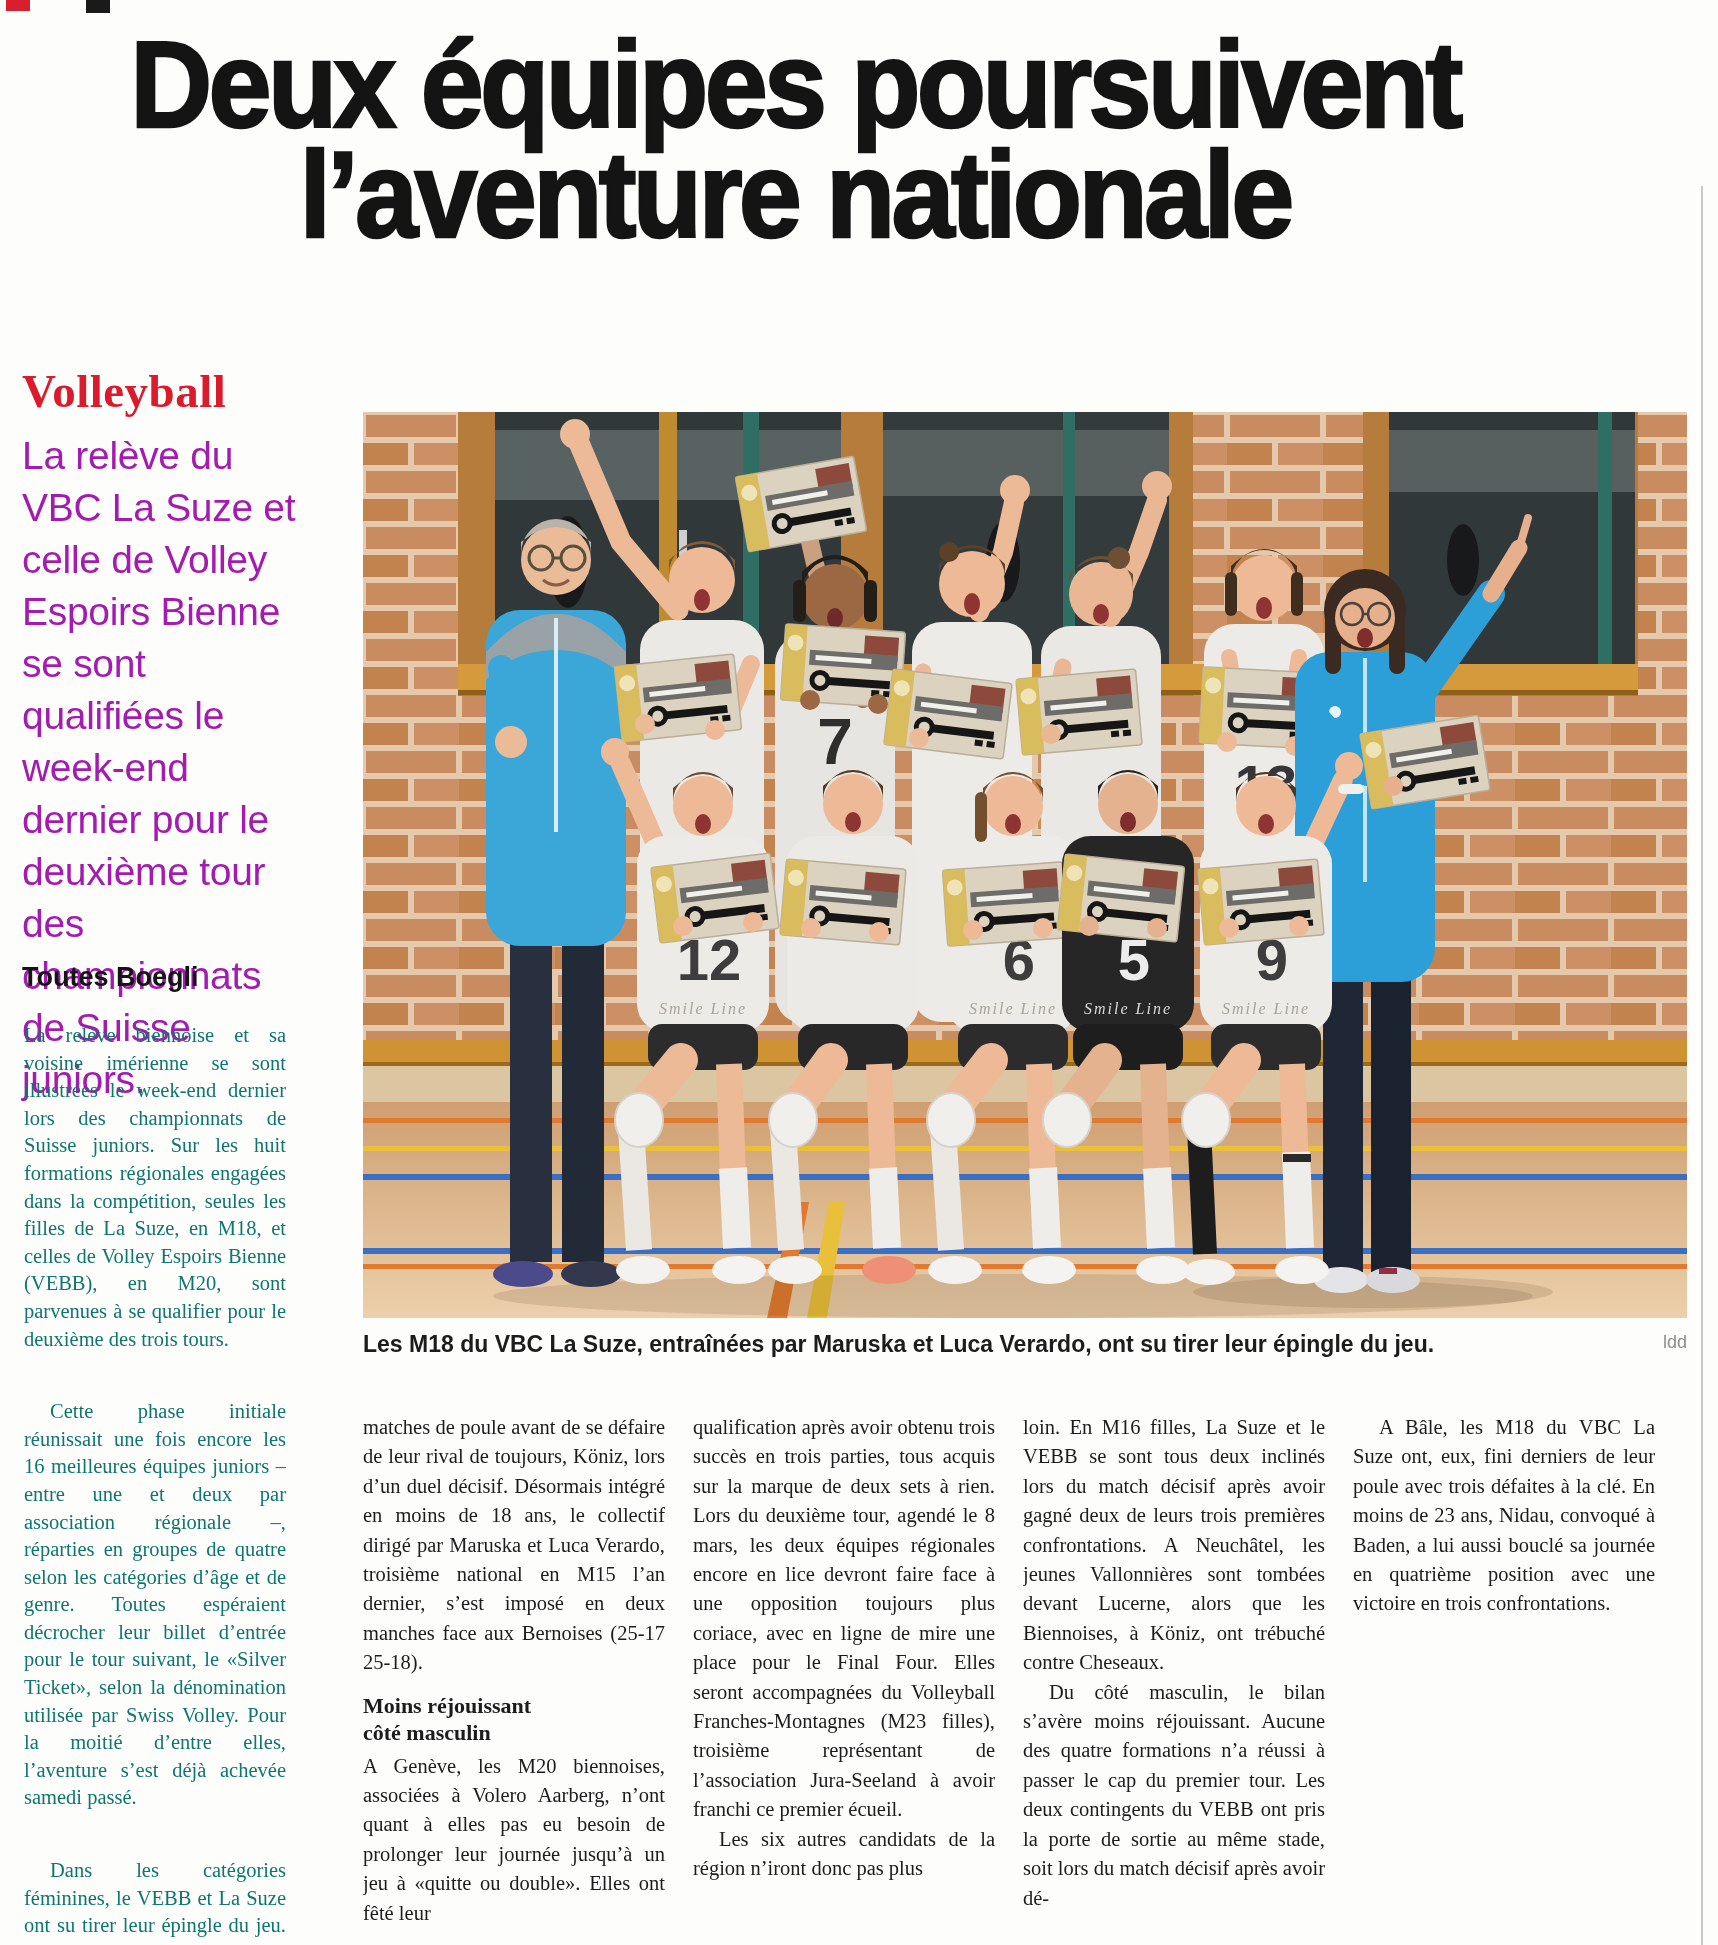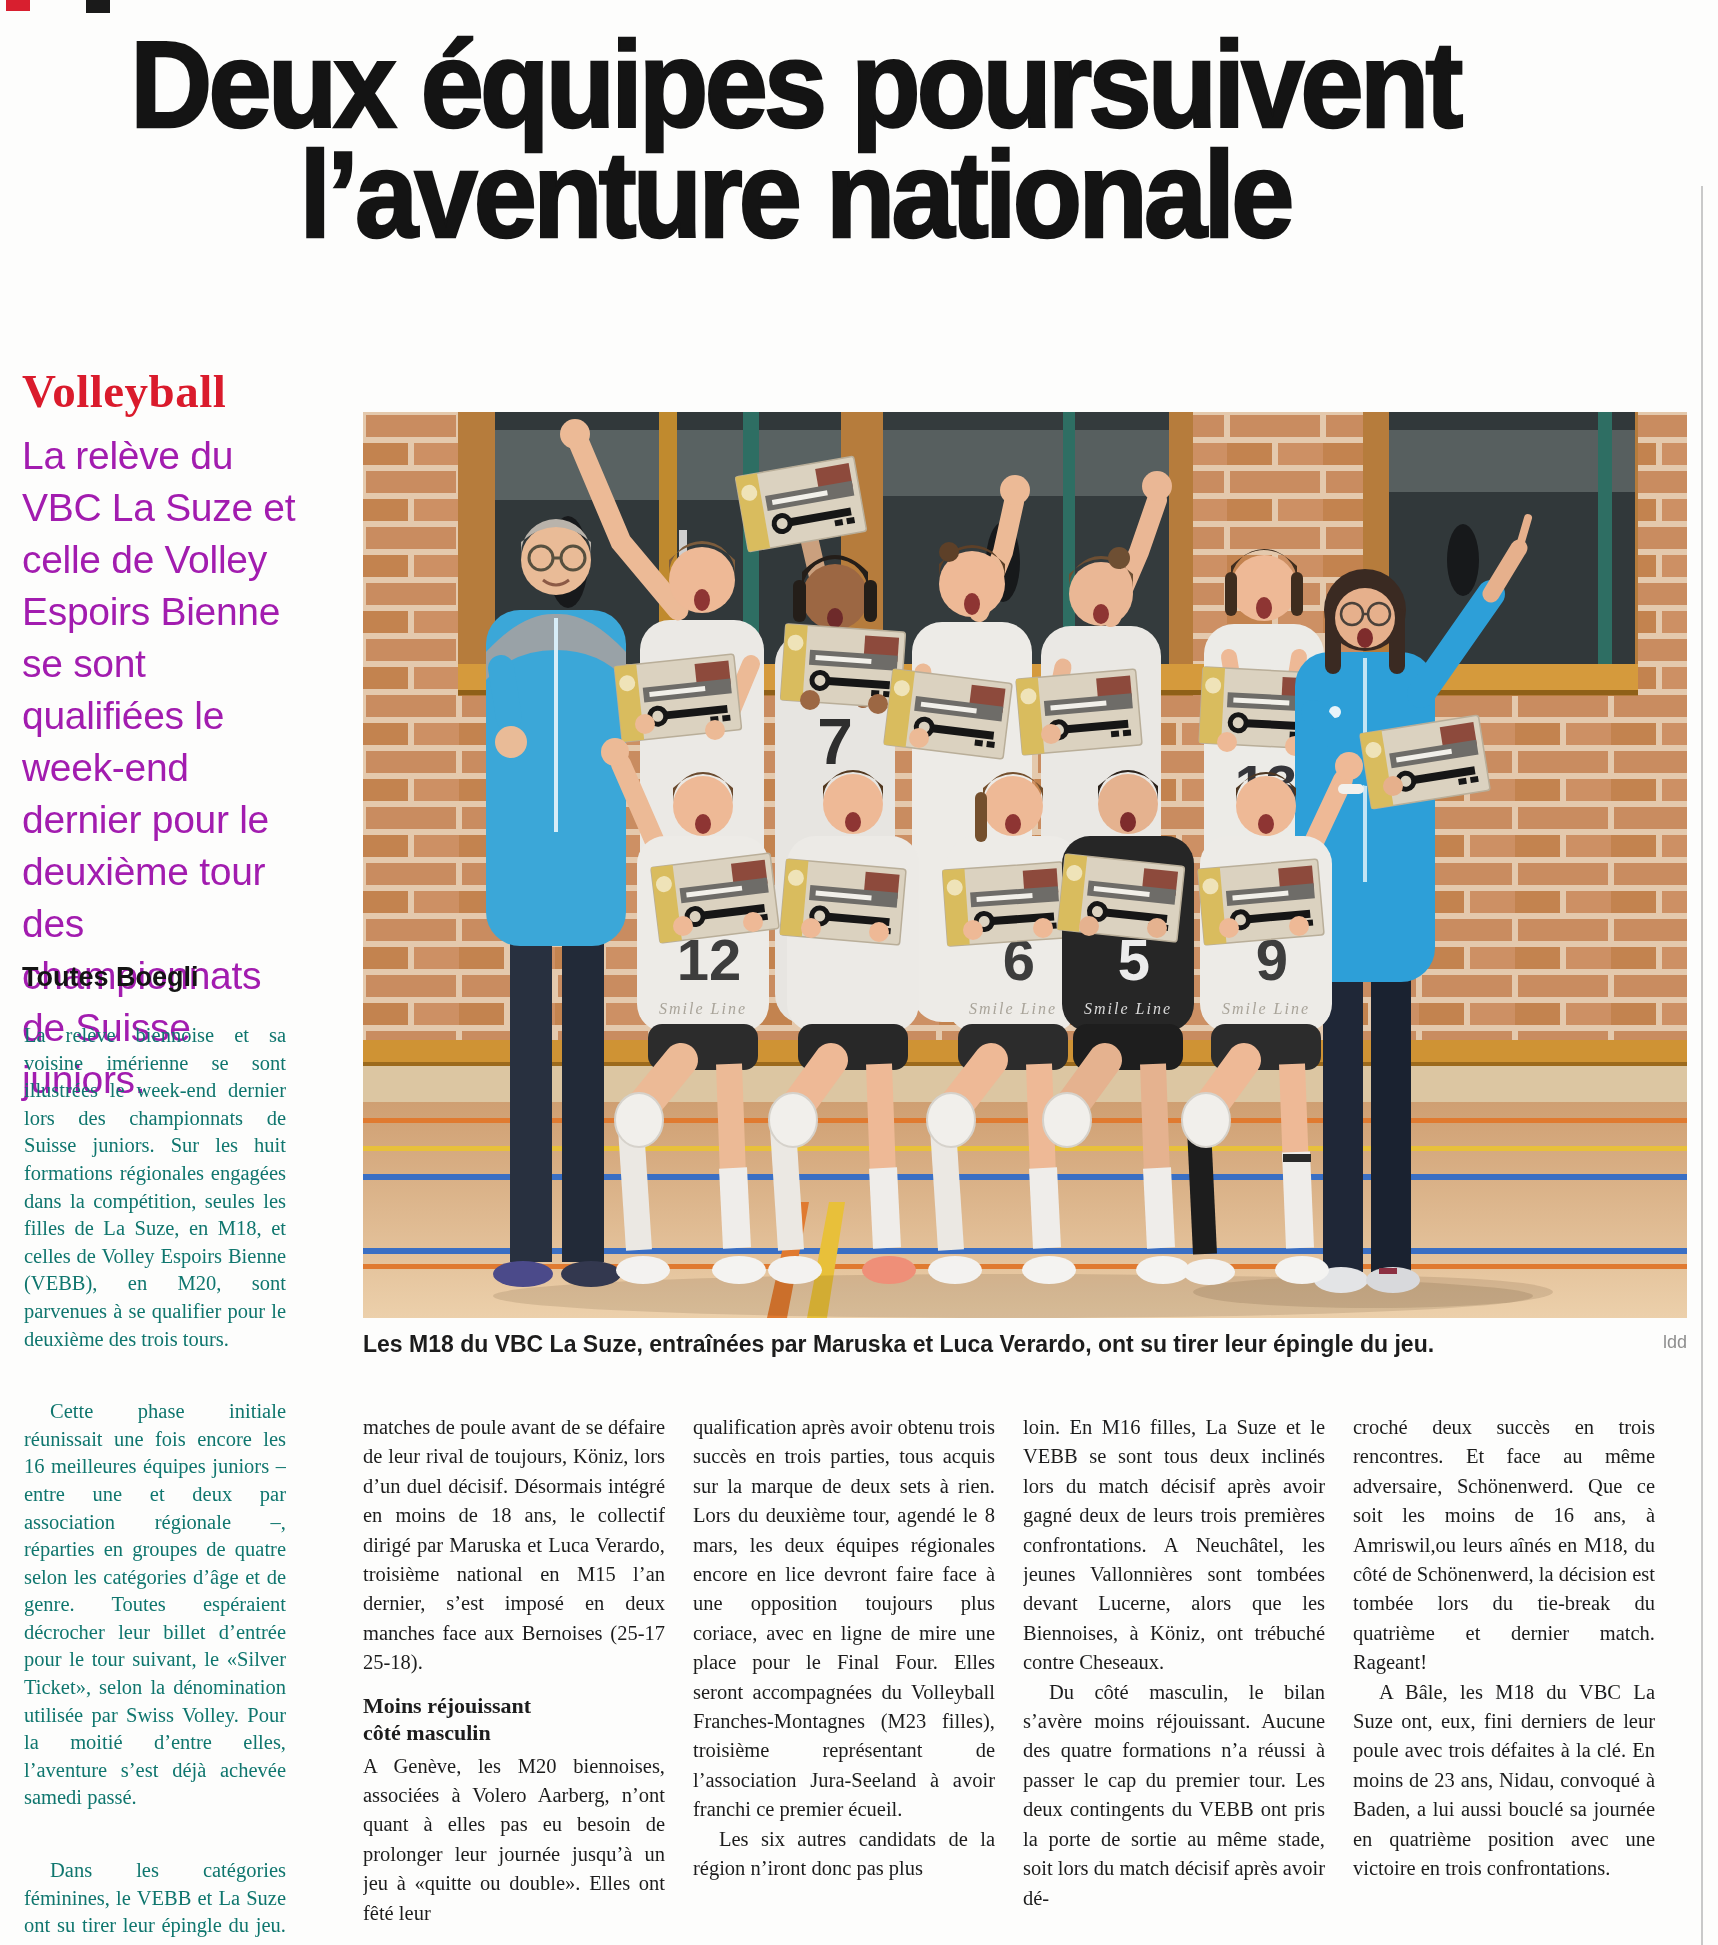--- a/index.html
+++ b/index.html
@@ -410,17 +410,16 @@
   <p>qualification après avoir obtenu trois succès en trois parties, tous acquis sur la marque de deux sets à rien. Lors du deuxième tour, agendé le 8 mars, les deux équipes régionales encore en lice devront faire face à une opposition toujours plus coriace, avec en ligne de mire une place pour le Final Four. Elles seront accompagnées du Volleyball Franches-Montagnes (M23 filles), troisième représentant de l’association Jura-Seeland à avoir franchi ce premier écueil.</p>
   <p class="indent">Les six autres candidats de la région n’iront donc pas plus</p>
 </div>
 
 <div class="col" id="col3">
   <p>loin. En M16 filles, La Suze et le VEBB se sont tous deux inclinés lors du match décisif après avoir gagné deux de leurs trois premières confrontations. A Neuchâtel, les jeunes Vallonnières sont tombées devant Lucerne, alors que les Biennoises, à Köniz, ont trébuché contre Cheseaux.</p>
   <p class="indent">Du côté masculin, le bilan s’avère moins réjouissant. Aucune des quatre formations n’a réussi à passer le cap du premier tour. Les deux contingents du VEBB ont pris la porte de sortie au même stade, soit lors du match décisif après avoir dé-</p>
 </div>
 
 <div class="col" id="col4">
-  <p>croché deux succès en trois rencontres. Et face au même adversaire, Schönenwerd. Que ce soit les moins de 16 ans, à Amriswil,ou leurs aînés en M18, du côté de Schönenwerd, la décision est tombée lors du tie-break du quatrième et dernier match. Rageant!</p>
   <p class="indent">A Bâle, les M18 du VBC La Suze ont, eux, fini derniers de leur poule avec trois défaites à la clé. En moins de 23 ans, Nidau, convoqué à Baden, a lui aussi bouclé sa journée en quatrième position avec une victoire en trois confrontations.</p>
 </div>
 
 <div class="rule-v"></div>
 
 </body></html>

